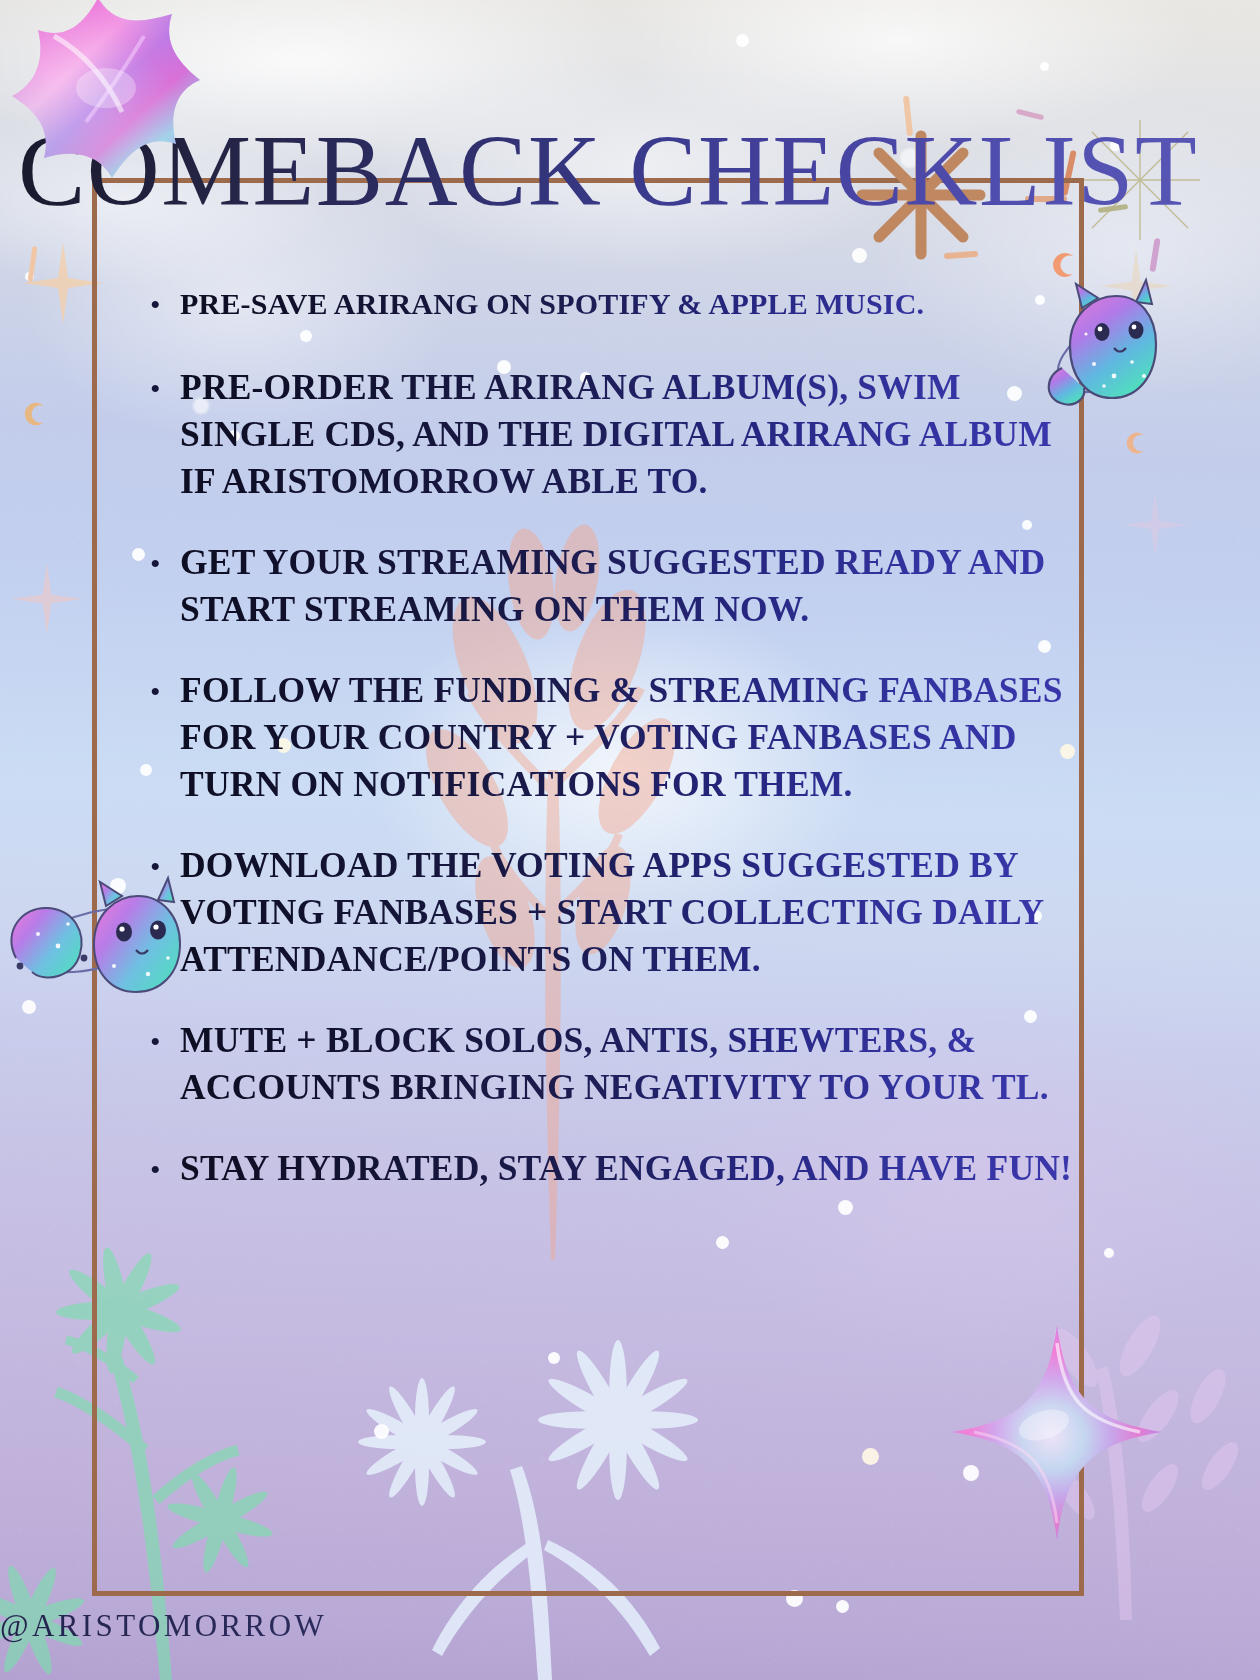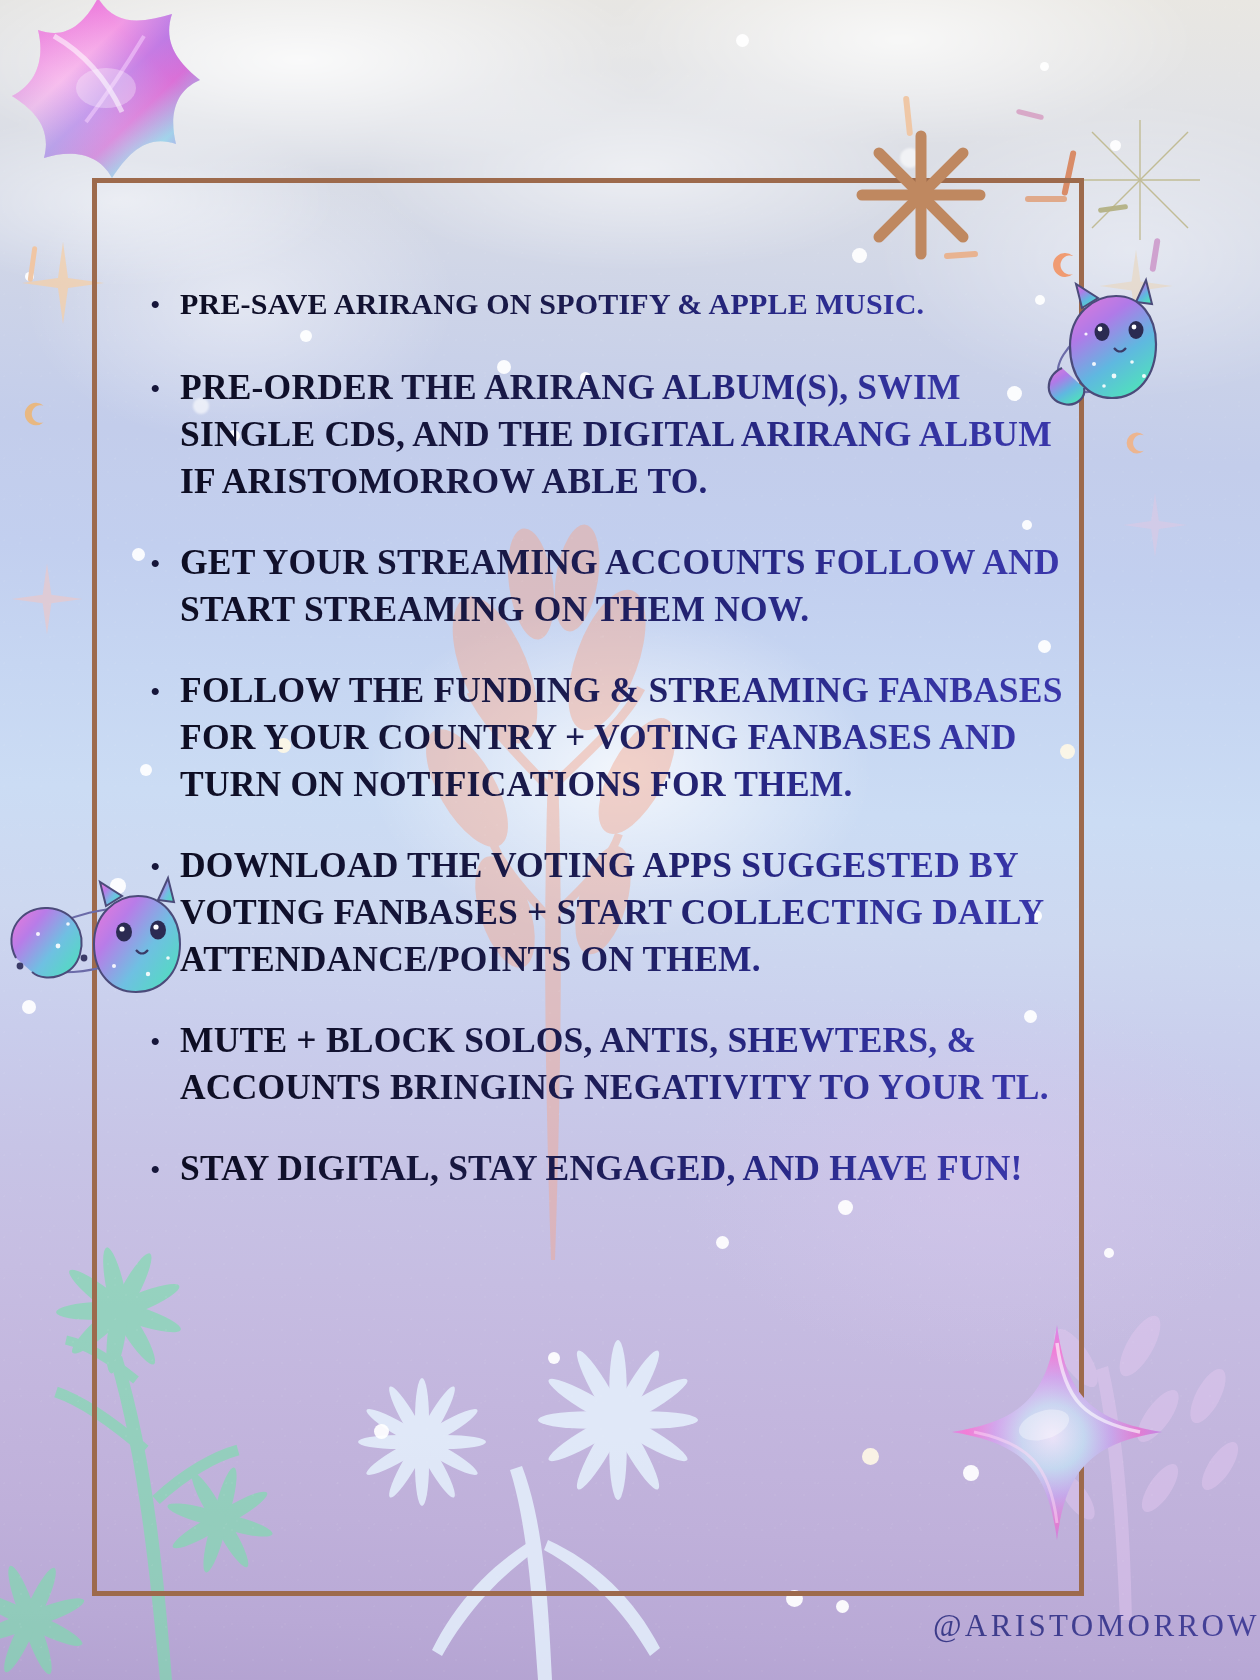--- a/index.html
+++ b/index.html
@@ -96,21 +96,21 @@
     font-family:"Liberation Serif", serif;
     font-weight:700;font-size:35.5px;line-height:47px;
     letter-spacing:.2px;
     background:linear-gradient(92deg,#0d0d22 0%,#131333 20%,#1b1b4e 42%,#262680 62%,#33339f 80%,#3b37ad 100%);
     -webkit-background-clip:text;background-clip:text;color:transparent;
     -webkit-text-fill-color:transparent;
   }
   .item.i1 .itext{font-size:30px;}
   
   #footer{
-    position:absolute;left:0;top:1608px;width:1260px;text-align:right;
+    position:absolute;left:0;top:1608px;width:1260px;text-align:left;
     font-family:"Liberation Serif", serif;
     font-size:31px;letter-spacing:3.4px;font-weight:400;
     background:linear-gradient(92deg,#23234e 0%,#2e2e62 35%,#3a3a86 70%,#45419a 100%);
     -webkit-background-clip:text;background-clip:text;color:transparent;
     -webkit-text-fill-color:transparent;
   }
   
   .sticker{position:absolute;pointer-events:none;}
   #blob-topleft{left:-6px;top:-8px;width:215px;height:240px;}
   #cat-right{left:1040px;top:272px;width:130px;height:150px;}
@@ -317,20 +317,21 @@
 
   <svg id="sparkle-top" viewBox="0 0 150 150">
     <g stroke="#bf8860" stroke-width="11" stroke-linecap="round">
       <line x1="75" y1="16" x2="75" y2="134"></line>
       <line x1="16" y1="75" x2="134" y2="75"></line>
       <line x1="33" y1="33" x2="117" y2="117"></line>
       <line x1="117" y1="33" x2="33" y2="117"></line>
     </g>
   </svg>
 
+  <h1 id="title">COMEBACK CHECKLIST</h1>
 
   <svg class="sticker" id="blob-topleft" viewBox="0 0 215 240">
     <defs>
       <linearGradient id="irid1" x1="0" y1="0" x2="1" y2="1">
         <stop offset="0%" stop-color="#c6a8f0"></stop>
         <stop offset="18%" stop-color="#e86fd8"></stop>
         <stop offset="36%" stop-color="#f5a8e8"></stop>
         <stop offset="52%" stop-color="#b37ae6"></stop>
         <stop offset="66%" stop-color="#d06ad4"></stop>
         <stop offset="80%" stop-color="#7fd8e8"></stop>
@@ -442,35 +443,35 @@
     <li class="item i1">
       <span class="bullet">•</span>
       <span class="itext">PRE-SAVE ARIRANG ON SPOTIFY &amp; APPLE MUSIC.</span>
     </li>
     <li class="item">
       <span class="bullet">•</span>
       <span class="itext">PRE-ORDER THE ARIRANG ALBUM(S), SWIM SINGLE CDS, AND THE DIGITAL ARIRANG ALBUM IF ARISTOMORROW ABLE TO.</span>
     </li>
     <li class="item">
       <span class="bullet">•</span>
-      <span class="itext">GET YOUR STREAMING ACCOUNTS FOLLOW AND START STREAMING ON THEM NOW.</span>
+      <span class="itext">GET YOUR STREAMING SUGGESTED READY AND START STREAMING ON THEM NOW.</span>
     </li>
     <li class="item">
       <span class="bullet">•</span>
       <span class="itext">FOLLOW THE FUNDING &amp; STREAMING FANBASES FOR YOUR COUNTRY + VOTING FANBASES AND TURN ON NOTIFICATIONS FOR THEM.</span>
     </li>
     <li class="item">
       <span class="bullet">•</span>
       <span class="itext">DOWNLOAD THE VOTING APPS SUGGESTED BY VOTING FANBASES + START COLLECTING DAILY ATTENDANCE/POINTS ON THEM.</span>
     </li>
     <li class="item">
       <span class="bullet">•</span>
       <span class="itext">MUTE + BLOCK SOLOS, ANTIS, SHEWTERS, &amp; ACCOUNTS BRINGING NEGATIVITY TO YOUR TL.</span>
     </li>
     <li class="item">
       <span class="bullet">•</span>
-      <span class="itext">STAY DIGITAL, STAY ENGAGED, AND HAVE FUN!</span>
+      <span class="itext">STAY HYDRATED, STAY ENGAGED, AND HAVE FUN!</span>
     </li>
   </ul>
 
   <div id="footer">@ARISTOMORROW</div>
 
 </div>
 
 </body></html>

